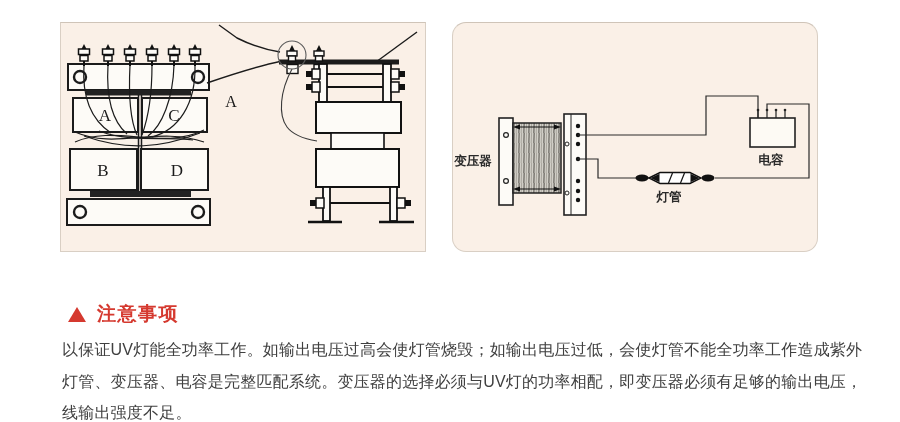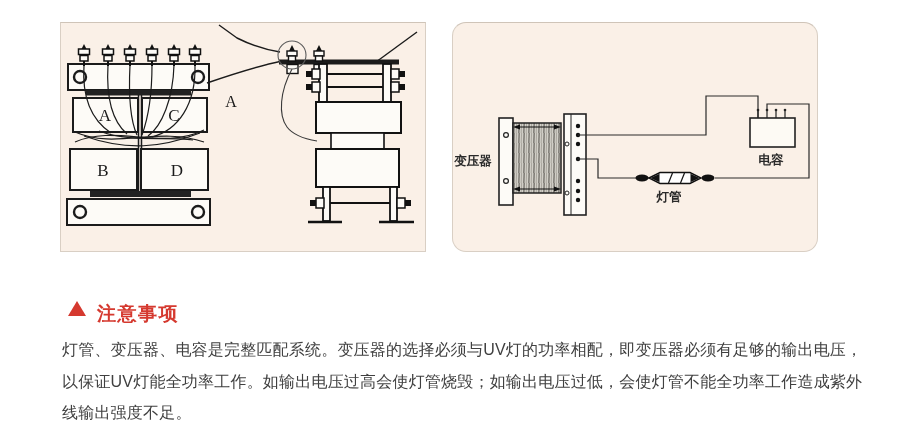--- a/index.html
+++ b/index.html
@@ -4,21 +4,21 @@
 <style>
   html,body{margin:0;padding:0;background:#fff;}
   body{width:900px;height:422px;font-family:"Liberation Sans",sans-serif;}
   .stage{position:relative;width:900px;height:422px;background:#fff;overflow:hidden;}
   .panel{position:absolute;top:22px;width:366px;height:230px;box-sizing:border-box;
          background:var(--panel-bg,#faf0e7);border:1px solid var(--panel-border,#d9cfc4);
          border-top-color:#cfc4b8;}
   .panel-left{left:60px;}
   .panel-right{left:452px;border-radius:14px;}
   .panel svg{display:block;}
-  .notice-head{position:absolute;left:68px;top:301px;display:flex;align-items:flex-start;}
+  .notice-head{position:absolute;left:68px;top:301px;display:flex;align-items:center;}
   .warn-triangle{width:0;height:0;border-left:9px solid transparent;border-right:9px solid transparent;
                  border-bottom:15px solid var(--accent-red,#d5392f);margin-right:11px;}
   .notice-title{font-size:19px;font-weight:600;letter-spacing:1.5px;color:var(--accent-red,#d5392f);}
   .notice-body{position:absolute;left:62px;top:334px;font-size:16px;line-height:31.5px;
                color:var(--body-text,#404040);letter-spacing:0.2px;}
   .notice-line{white-space:nowrap;}
   svg text.coil-letter{font-family:"Liberation Serif",serif;font-size:17px;fill:#1b1b1b;}
   svg text.callout-letter{font-family:"Liberation Serif",serif;font-size:16px;fill:#1b1b1b;}
   svg text.diagram-label{font-family:"Liberation Sans",sans-serif;font-size:12.5px;font-weight:bold;fill:#2a2a2a;}
 </style>
@@ -219,18 +219,18 @@
       </g>
       <text class="diagram-label" x="216" y="178" text-anchor="middle">灯管</text>
     </svg>
   </div>
 
   <div class="notice-head">
     <span class="warn-triangle"></span>
     <span class="notice-title">注意事项</span>
   </div>
   <div class="notice-body">
+    <div class="notice-line">以保证UV灯能全功率工作。如输出电压过高会使灯管烧毁；如输出电压过低，会使灯管不能全功率工作造成紫外</div>
     <div class="notice-line">灯管、变压器、电容是完整匹配系统。变压器的选择必须与UV灯的功率相配，即变压器必须有足够的输出电压，</div>
-    <div class="notice-line">以保证UV灯能全功率工作。如输出电压过高会使灯管烧毁；如输出电压过低，会使灯管不能全功率工作造成紫外</div>
     <div class="notice-line">线输出强度不足。</div>
   </div>
 
 </div>
 
 </body></html>

